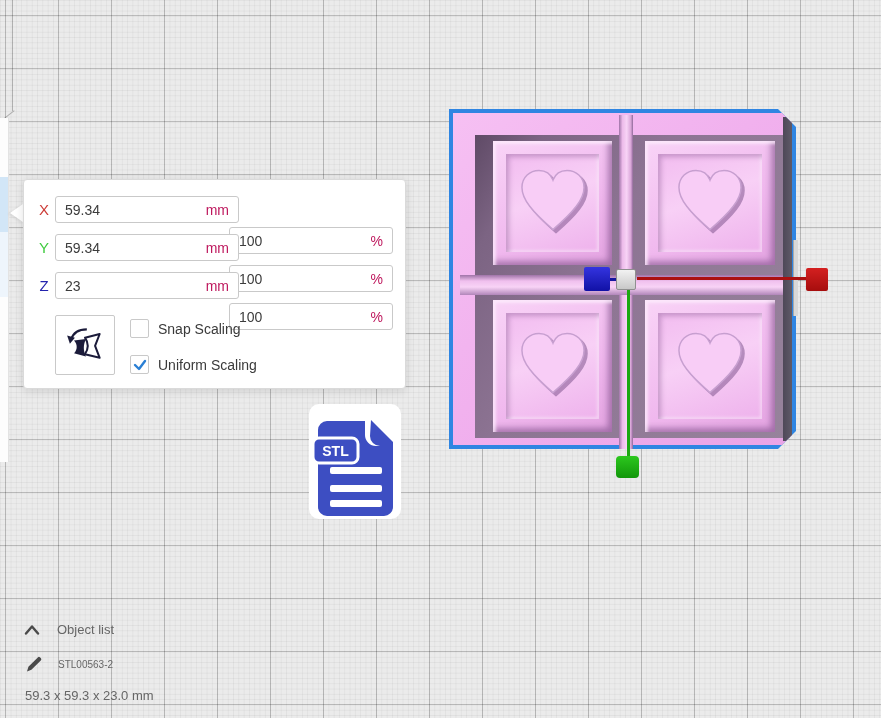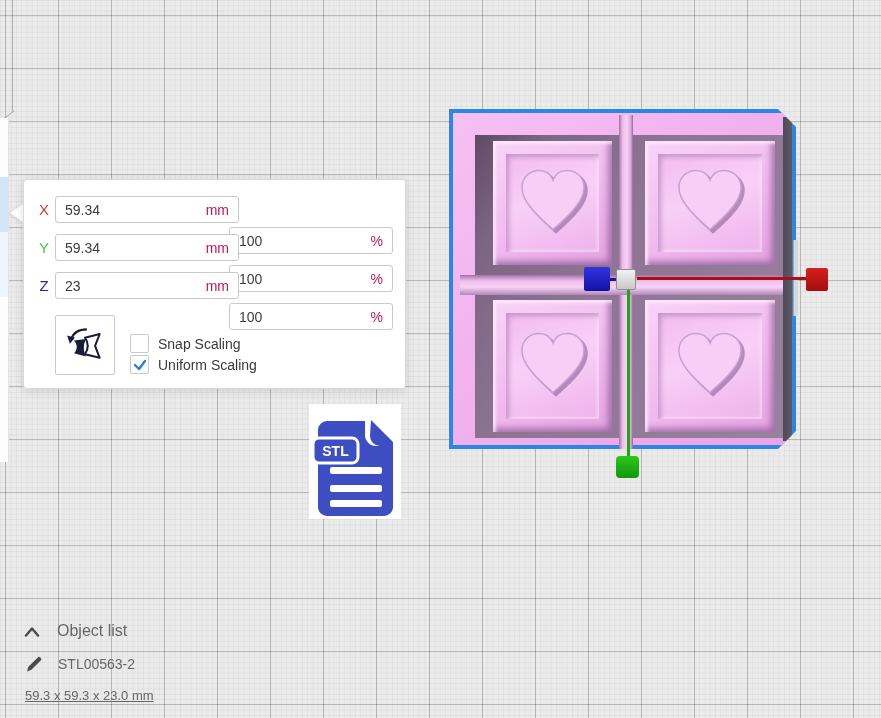--- a/index.html
+++ b/index.html
@@ -59,21 +59,21 @@
   }
   .check-row{position:absolute;left:106px;display:flex;align-items:center;}
   .checkbox{
     width:19px;height:19px;box-sizing:border-box;border:1px solid #c9c9c9;
     border-radius:2px;background:#fff;display:flex;align-items:center;justify-content:center;
   }
   .check-label{margin-left:9px;font-size:14px;color:#3a3a3a;}
   .checkbox svg{display:none;}
   .checkbox.checked svg{display:block;}
   
-  .stl-badge{position:absolute;left:309px;top:404px;width:92px;height:115px;background:#fff;border-radius:0;}
+  .stl-badge{position:absolute;left:309px;top:404px;width:92px;height:115px;background:#fff;border-radius:10px;}
   
   .model{
     position:absolute;left:449px;top:109px;width:347px;height:340px;
     background:#2f85e2;
     clip-path:polygon(0 0,329px 0,347px 18px,347px 322px,329px 340px,0 340px);
   }
   .model-face{position:absolute;left:4px;top:4px;right:4px;bottom:4px;background:linear-gradient(135deg,#f6c0f3 0%,#f0aeed 55%,#e9a4e6 100%);}
   .recess{
     position:absolute;left:22px;top:22px;width:315px;height:303px;
     background:linear-gradient(120deg,#5f4a66 0%,#7c6483 14%,#8d7493 40%,#97839c 100%);
@@ -104,25 +104,25 @@
   .axis-line-x{position:absolute;left:637px;top:277px;width:169px;height:3px;background:#ab1010;}
   .axis-conn-z{position:absolute;left:606px;top:278px;width:12px;height:3px;background:#15159e;}
   .axis-line-y{position:absolute;left:627px;top:289px;width:3px;height:168px;background:#1ca812;}
   .handle{position:absolute;border-radius:2px;}
   .handle-z{left:584px;top:267px;width:26px;height:24px;background:linear-gradient(180deg,#3434e0,#1111a5);}
   .handle-c{left:616px;top:269px;width:20px;height:21px;background:linear-gradient(180deg,#f2f2f2,#c8c8c8);border:1px solid #8f8f8f;box-sizing:border-box;}
   .handle-x{left:806px;top:268px;width:22px;height:23px;background:linear-gradient(180deg,#d42020,#a60d0d);}
   .handle-y{left:616px;top:456px;width:23px;height:22px;background:linear-gradient(180deg,#2cc71e,#12970a);border-radius:4px;}
   .track{position:absolute;left:793px;top:240px;width:4px;height:76px;background:#d8d8d8;border-left:1px solid #a9a9a9;}
   
-  .objlist-header{position:absolute;left:24px;top:622px;display:flex;align-items:center;color:#666;font-size:16px;}
+  .objlist-header{position:absolute;left:24px;top:622px;display:flex;align-items:center;color:#666;font-size:13px;}
   .objlist-header svg{margin-right:17px;}
-  .objlist-item{position:absolute;left:25px;top:655px;display:flex;align-items:center;color:#666;font-size:14px;}
+  .objlist-item{position:absolute;left:25px;top:655px;display:flex;align-items:center;color:#666;font-size:10px;}
   .objlist-item svg{margin-right:15px;}
-  .objlist-dims{position:absolute;left:25px;top:688px;color:#666;font-size:13px;text-decoration:underline;}
+  .objlist-dims{position:absolute;left:25px;top:688px;color:#666;font-size:13px;}
 </style>
 </head>
 <body>
 
 <div id="app">
   <div class="grid"></div>
   <div class="plate-corner-v"></div>
   <div class="plate-corner-d"></div>
 
   <div class="tool-sliver">
@@ -219,21 +219,21 @@
 
     <div class="reset-btn">
       <svg width="44" height="44" viewBox="0 0 48 48">
         <path d="M26,7 C17,7 11,11 9,18" fill="none" stroke="#1b1b3a" stroke-width="2.6"></path>
         <polygon points="4.5,13.5 13,16 7.5,22.5" fill="#1b1b3a"></polygon>
         <path d="M24,16 L40,12 L35,25 L40,38 L24,34 C28,28 28,22 24,16 Z" fill="none" stroke="#1b1b3a" stroke-width="2.2" stroke-linejoin="round"></path>
         <path d="M12,19 C16,23 16,29 12,33 L25,36.5 C22,30 22,24 25,17.5 Z" fill="#1b1b3a"></path>
       </svg>
     </div>
 
-    <div class="check-row" style="top:154px;">
+    <div class="check-row" style="top:139px;">
       <div class="checkbox">
         
       </div>
       <span class="check-label">Snap Scaling</span>
     </div>
 
     <div class="check-row" style="top:175px;">
       <div class="checkbox checked">
         <svg width="14" height="14" viewBox="0 0 14 14">
             <polyline points="2,7 6,11 12,3" fill="none" stroke="#2a7fd4" stroke-width="2.4" stroke-linecap="round" stroke-linejoin="round"></polyline>

